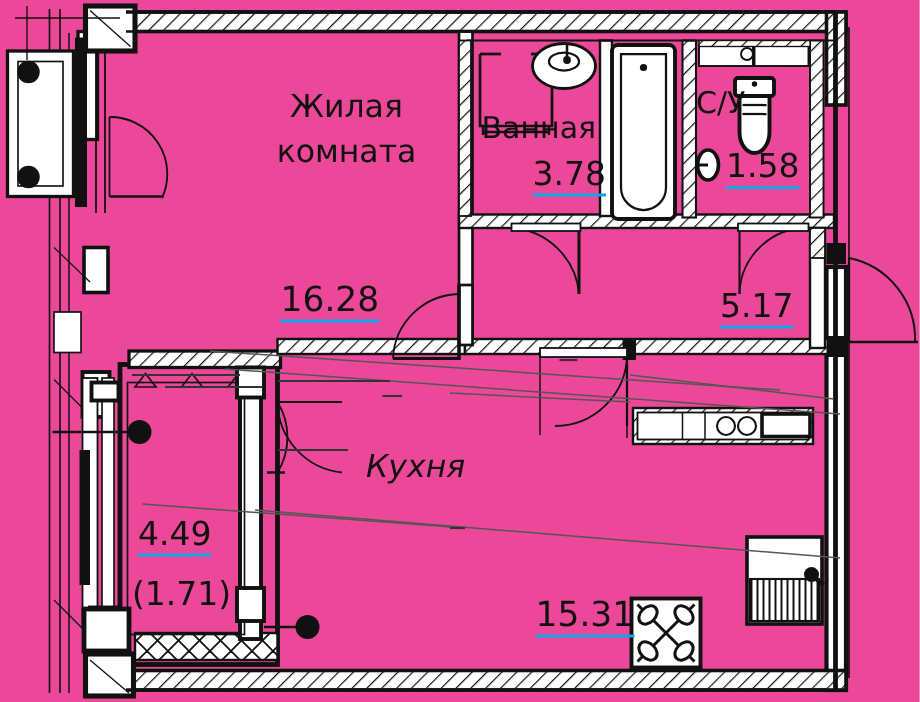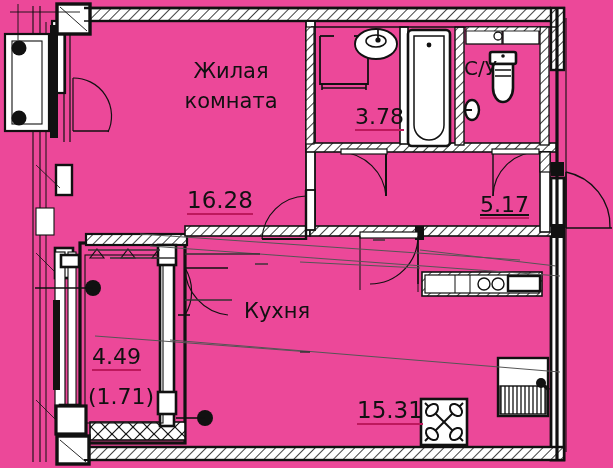--- a/index.html
+++ b/index.html
@@ -13,21 +13,21 @@
   .lbl{
     position:absolute;
     color:#111;
     font-family:"DejaVu Sans","Liberation Sans",sans-serif;
     white-space:nowrap;
     letter-spacing:0px;
     line-height:1.05;
   }
   .room-name{font-size:21px;}
   .room-area{font-size:23px;}
-  .area-ul{border-bottom:2px solid #be185d;padding-bottom:1px;}
+  .area-ul{border-bottom:2px solid #0ea5e9;padding-bottom:1px;}
   .small-name{font-size:20px;}
   .sub-area{font-size:22px;}
   .ctr{text-align:center;}
 </style>
 </head>
 <body>
 
 <div id="plan-root">
 
   <svg class="plan" viewBox="0 0 613 468">
@@ -272,25 +272,27 @@
 
     </g>
   </svg>
 
   <div class="lbl room-name ctr" style="left:146px;top:60px;width:170px;">
     <div>Жилая</div>
     <div style="margin-top:8px;">комната</div>
   </div>
   <div class="lbl room-area area-ul" style="left:187px;top:188px;">16.28</div>
 
+  <div class="lbl small-name" style="left:321px;top:75px;">Ванная</div>
   <div class="lbl sub-area area-ul" style="left:355px;top:105px;">3.78</div>
 
   <div class="lbl small-name" style="left:464px;top:58px;">С/У</div>
-
-  <div class="lbl sub-area area-ul" style="left:480px;top:193px;text-decoration:underline;">5.17</div>
-
-  <div class="lbl room-name" style="left:244px;top:300px;">Кухня</div>
+  <div class="lbl sub-area area-ul" style="left:484px;top:100px;">1.58</div>
+
+  <div class="lbl sub-area area-ul" style="left:480px;top:193px;">5.17</div>
+
+  <div class="lbl room-name" style="left:244px;top:300px;font-style:italic;">Кухня</div>
   <div class="lbl room-area area-ul" style="left:357px;top:388px;margin-top:10px;">15.31</div>
 
   <div class="lbl sub-area area-ul" style="left:92px;top:345px;">4.49</div>
   <div class="lbl sub-area" style="left:88px;top:385px;">(1.71)</div>
 
 </div>
 
 </body></html>

